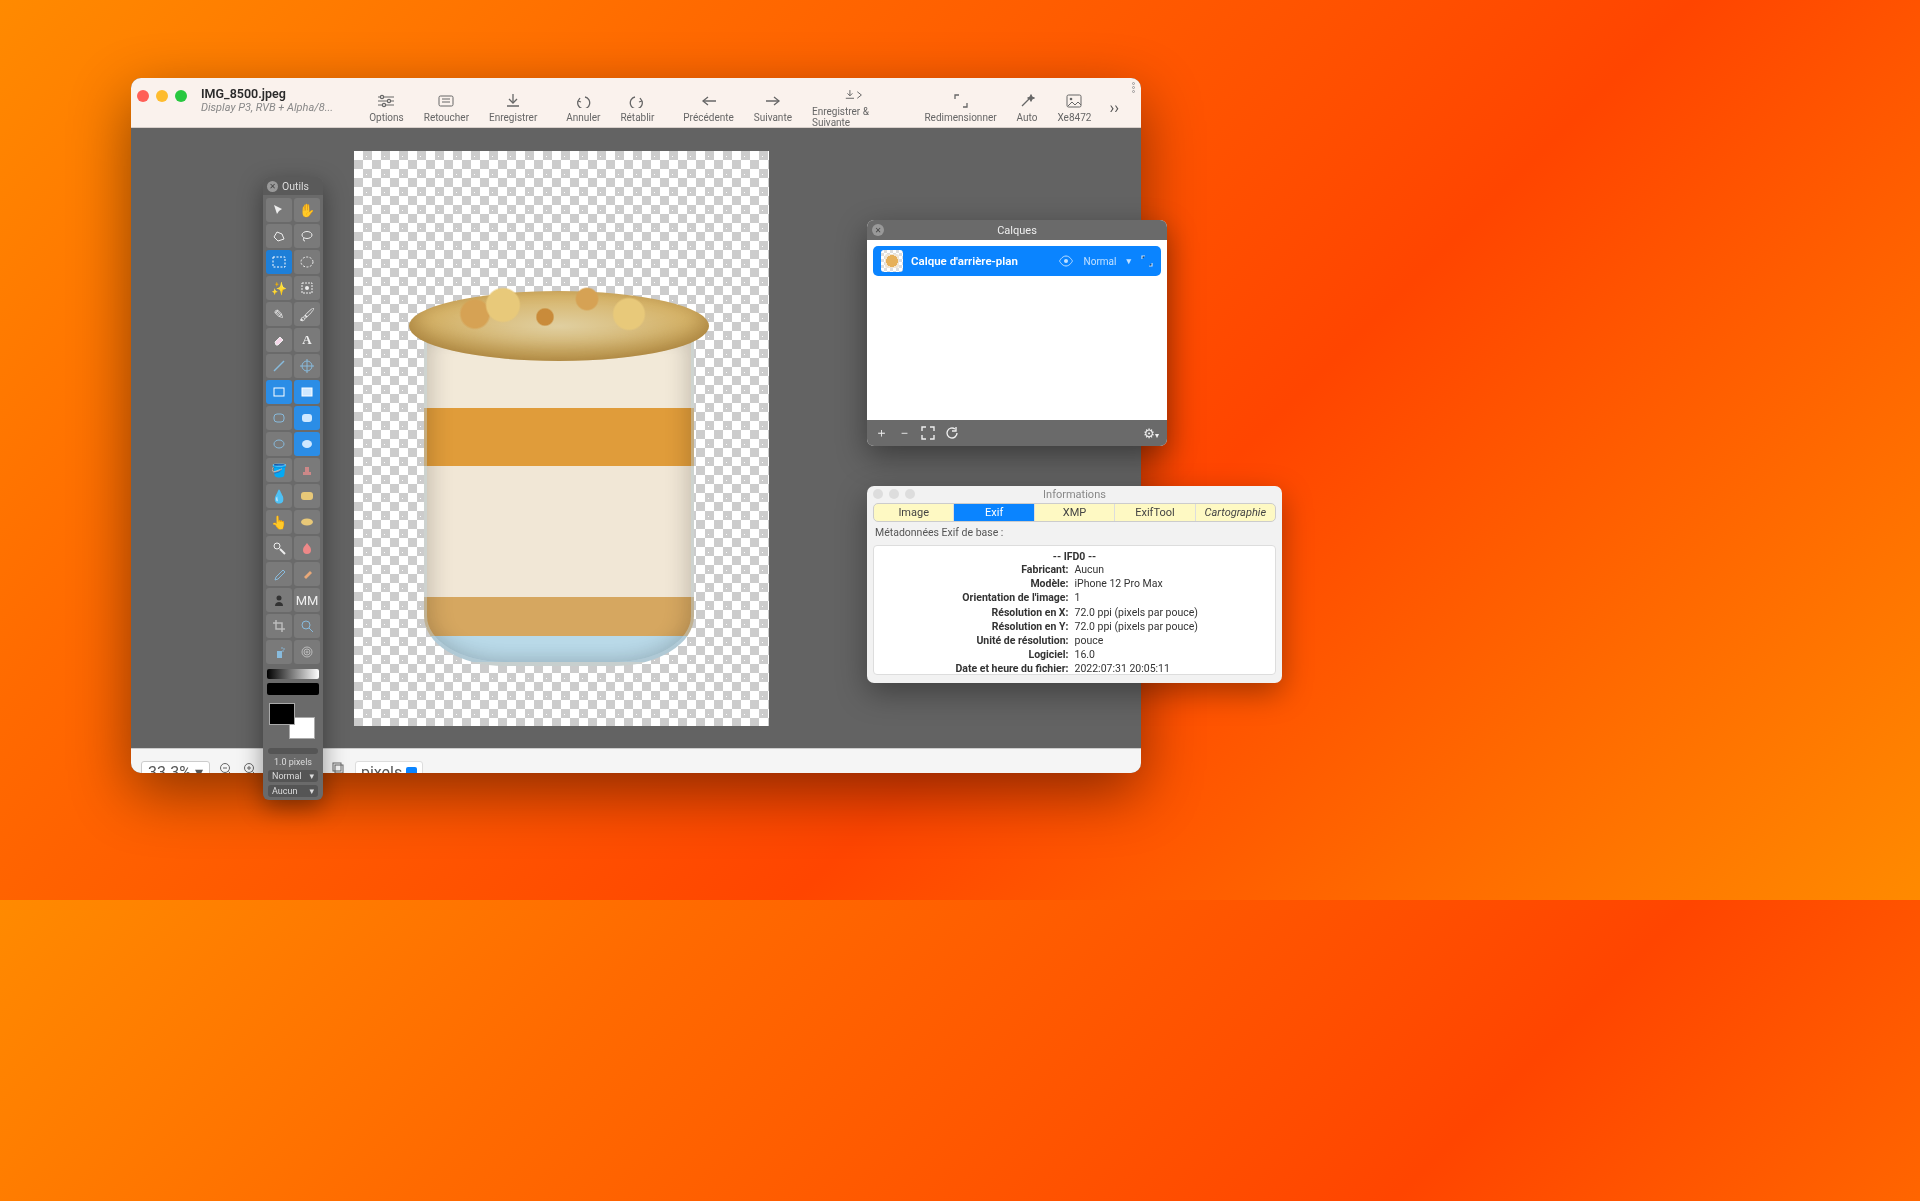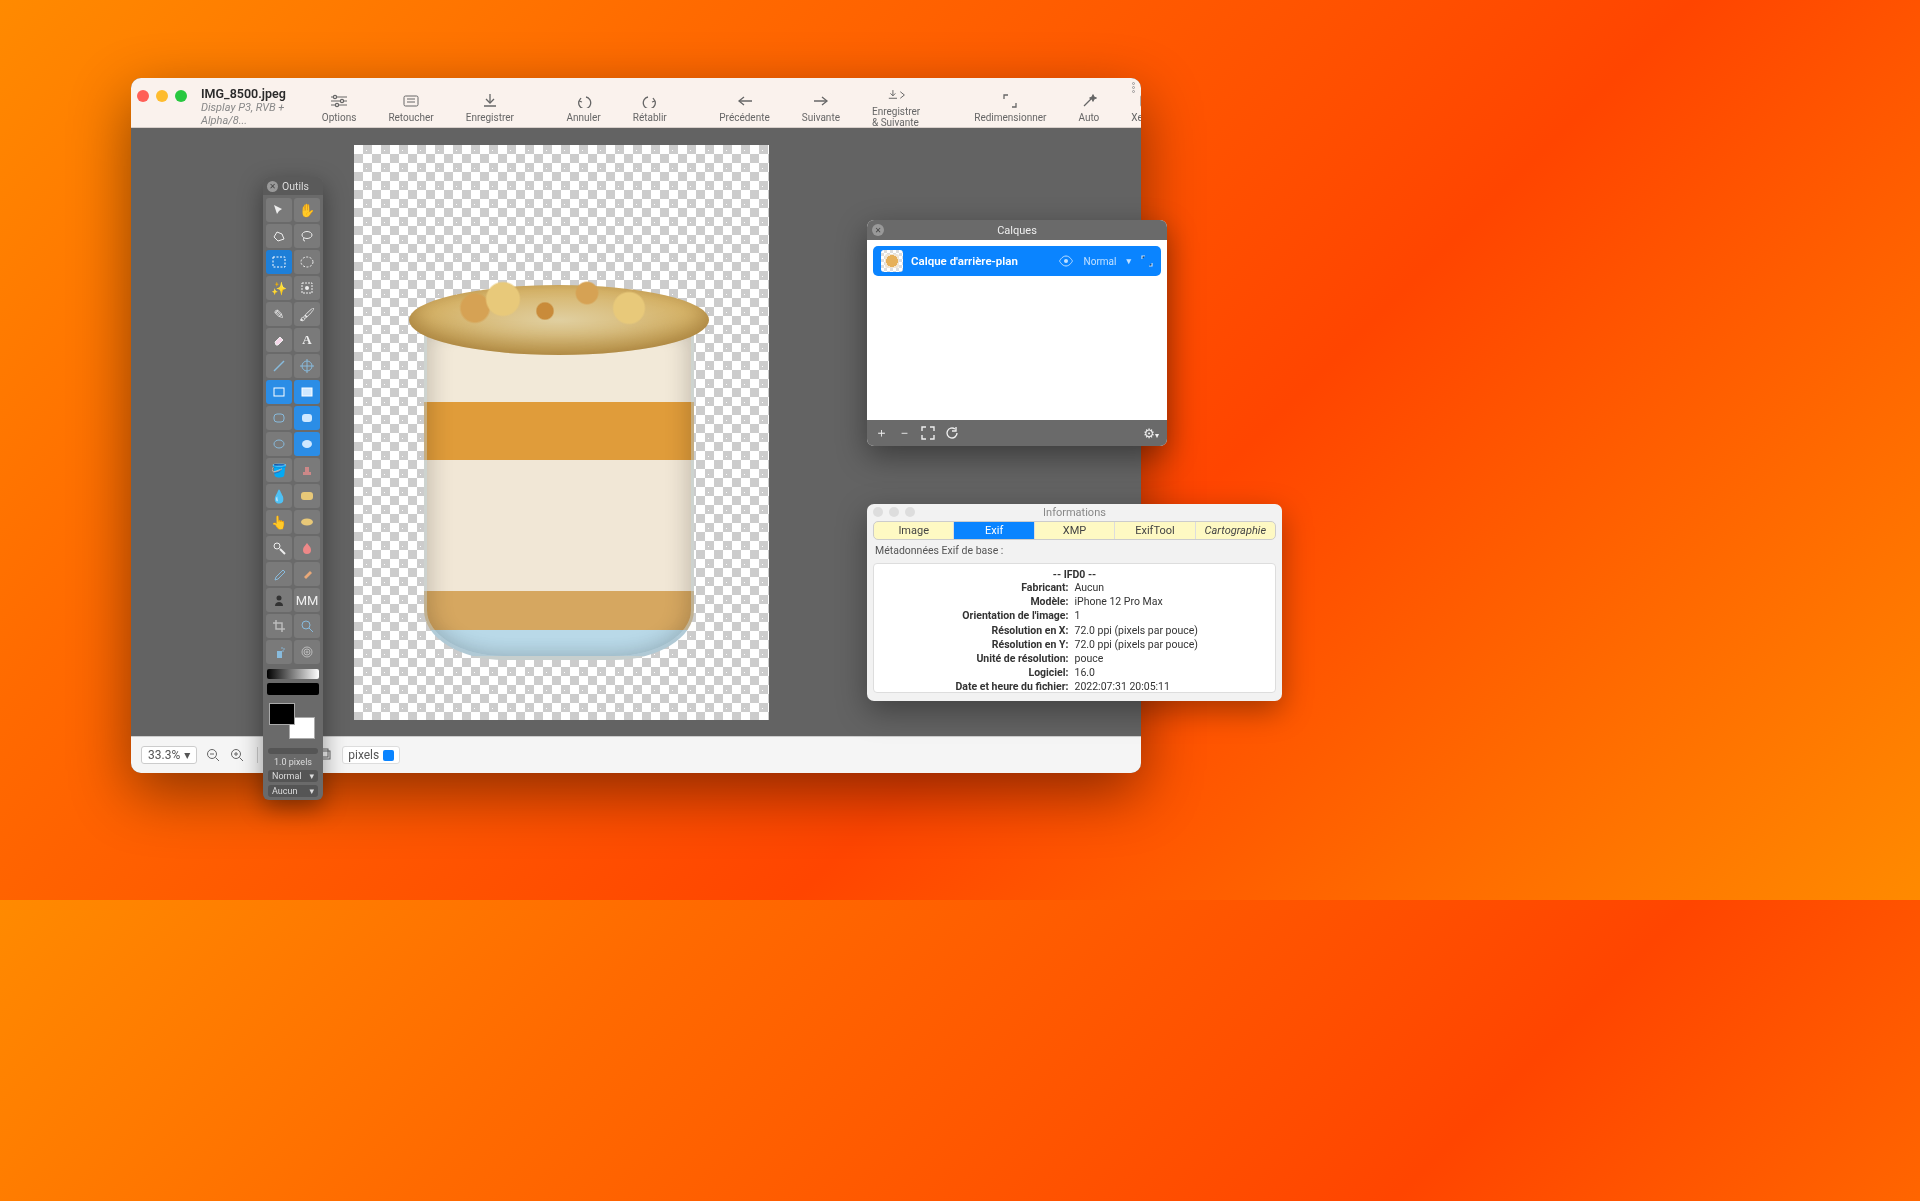--- a/index.html
+++ b/index.html
@@ -36,21 +36,21 @@
   position: relative;
 }
 .traffic { display: flex; gap: 7px; align-items: center; margin-top: 6px; margin-right: 8px; }
 .dot { width: 12px; height: 12px; border-radius: 50%; }
 .dot.red { background: #ff5f57; }
 .dot.yellow { background: #febc2e; }
 .dot.green { background: #28c840; }
 .title-block { display: flex; flex-direction: column; margin-top: 2px; }
 .title-main { font-size: 12.5px; font-weight: 600; color: #2a2a2a; }
 .title-sub { font-size: 11px; color: #888; font-style: italic; }
-.toolbar { display: flex; align-items: center; gap: 12px; margin-left: 20px; flex: 1; }
+.toolbar { display: flex; align-items: center; gap: 0; margin-left: 20px; flex: 1; }
 .tb-btn { display: flex; flex-direction: column; align-items: center; gap: 2px; padding: 2px 10px; cursor: pointer; }
 .tb-icon { width: 18px; height: 18px; display: flex; align-items: center; justify-content: center; color: #555; }
 .tb-label { font-size: 10px; color: #666; }
 .tb-sep { width: 1px; height: 30px; background: transparent; margin: 0 4px; }
 .toolbar-more { margin-left: auto; margin-right: 4px; color: #555; font-size: 16px; padding: 4px 8px; cursor: pointer; }
 .toolbar-dots { position: absolute; right: 6px; top: 4px; display:flex; flex-direction:column; gap:1px; }
 .toolbar-dots span { width:3px; height:3px; border-radius:50%; border:0.5px solid #999; }
 
 .canvas-area {
   flex: 1;
@@ -106,23 +106,23 @@
   border-right: 3px solid rgba(170,190,200,0.5);
   border-bottom: 4px solid rgba(170,190,200,0.6);
   box-shadow: inset 8px 0 20px rgba(0,0,0,0.12), inset -8px 0 20px rgba(0,0,0,0.12);
 }
 
 .statusbar {
   height: 24px;
   background: #f5f5f5;
   border-top: 1px solid #ccc;
   display: flex;
-  align-items: center;
-  padding: 18px 10px;
-  font-size: 12px;
+  align-items: flex-start;
+  padding: 12px 10px;
+  font-size: 16px;
   color: #555;
   gap: 8px;
 }
 .zoom-select { display:flex; align-items:center; gap:4px; padding:1px 6px; background:#fff; border:1px solid #ccc; border-radius:3px; }
 .zoom-btn { width:16px; height:16px; display:flex; align-items:center; justify-content:center; cursor:pointer; }
 .status-sep { width:1px; height:16px; background:#ccc; margin:0 4px; }
 .status-icon { width:16px; height:16px; display:flex; align-items:center; justify-content:center; color:#0a84ff; }
 .pixels-badge { display:flex; align-items:center; gap:4px; background:#fff; border:1px solid #ddd; border-radius:3px; padding:1px 5px; }
 .pixels-badge .sq { width:11px; height:11px; background:#0a84ff; border-radius:2px; }
 
@@ -184,21 +184,21 @@
   background-size:6px 6px; background-position:0 0,0 3px,3px -3px,-3px 0; position:relative; }
 .layer-thumb::after { content:""; position:absolute; left:4px; top:4px; width:14px; height:14px; background:radial-gradient(circle,#e6b05a 0 60%,#f0e5d5 60% 100%); border-radius:2px; }
 .layer-right { margin-left:auto; display:flex; align-items:center; gap:10px; opacity:0.75; }
 .layers-footer { height:26px; background:#6a6a6a; display:flex; align-items:center; gap:10px; padding:0 8px; color:#eee; font-size:13px; }
 .layers-footer .spacer { flex:1; }
 
 
 .info-panel {
   position: absolute;
   left: 867px;
-  top: 504px;
+  top: 486px;
   width: 415px;
   background: #f2f2f2;
   border-radius: 7px;
   box-shadow: 0 10px 30px rgba(0,0,0,0.35);
   font-size: 11px;
   color: #333;
   overflow:hidden;
 }
 .info-header { height:16px; display:flex; align-items:center; gap:6px; padding:0 6px; color:#999; }
 .info-header .dot3 { width:10px; height:10px; border-radius:50%; background:#ddd; }

